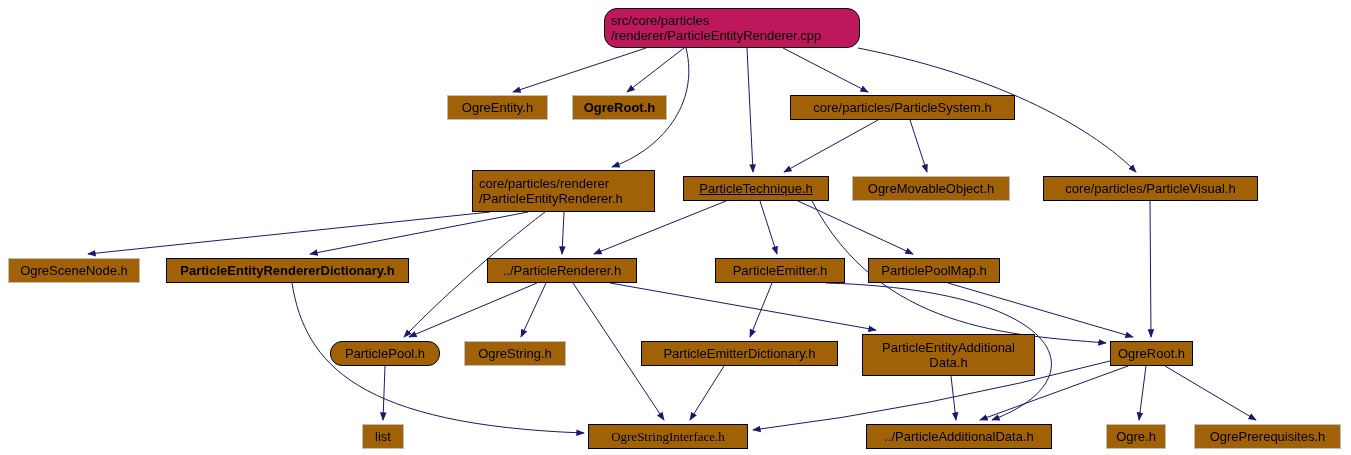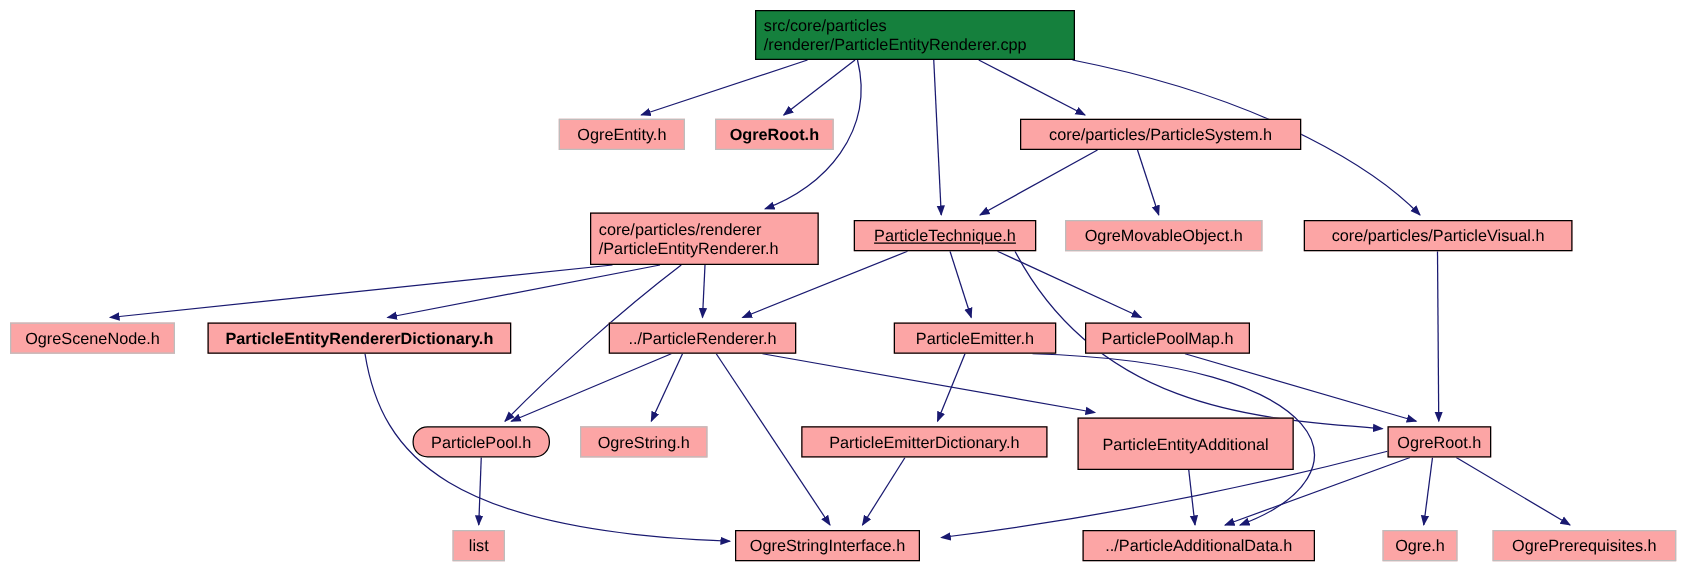--- a/index.html
+++ b/index.html
@@ -7,31 +7,31 @@
     position:relative;
     width:1351px; height:455px;
     background:#ffffff;
     font-family:"Liberation Sans", sans-serif;
     overflow:hidden;
   }
   svg.edge-layer { position:absolute; left:0; top:0; width:1351px; height:455px; }
   .node {
     position:absolute;
     box-sizing:border-box;
-    background:#fca5a5;
+    background:#a16207;
     border:1px solid #000000;
     color:#000000;
     font-size:13px;
     display:flex;
     flex-direction:column;
     justify-content:center;
   }
   .node .line { white-space:nowrap; line-height:15px; padding:0 6px; text-align:center; }
   .node.align-left .line { text-align:left; }
-  .node.root { background:#15803d; border-color:#000000; }
+  .node.root { background:#be185d; border-color:#000000;border-radius:13px; }
   .node.plain { border-color:#bdbdbd; }
   .node.linked { cursor:pointer; }
 </style>
 </head>
 <body>
 
 <div class="canvas">
   <svg class="edge-layer" xmlns="http://www.w3.org/2000/svg">
     <defs>
       <marker id="arrowhead" viewBox="0 0 10 10" refX="8.5" refY="5" markerWidth="9" markerHeight="9" orient="auto">
@@ -77,21 +77,21 @@
       <div class="node root align-left" style="left: 604px; top: 8px; width: 256px; height: 40px;">
         <div class="line">src/core/particles</div>
         <div class="line">/renderer/ParticleEntityRenderer.cpp</div>
       </div>
       <div class="node plain" style="left: 447px; top: 95px; width: 101px; height: 25px;">
         <div class="line">OgreEntity.h</div>
       </div>
       <div class="node plain" style="left: 572px; top: 95px; width: 95px; height: 25px; font-weight: bold;">
         <div class="line">OgreRoot.h</div>
       </div>
-      <div class="node linked" style="left: 816px; top: 95px; width: 225px; height: 25px;">
+      <div class="node linked" style="left: 790px; top: 95px; width: 225px; height: 25px;">
         <div class="line">core/particles/ParticleSystem.h</div>
       </div>
       <div class="node linked align-left" style="left: 472px; top: 170px; width: 183px; height: 42px;">
         <div class="line">core/particles/renderer</div>
         <div class="line">/ParticleEntityRenderer.h</div>
       </div>
       <div class="node linked" style="left: 683px; top: 176px; width: 146px; height: 25px; text-decoration: underline;">
         <div class="line">ParticleTechnique.h</div>
       </div>
       <div class="node plain" style="left: 852px; top: 176px; width: 158px; height: 25px;">
@@ -119,28 +119,29 @@
         <div class="line">ParticlePool.h</div>
       </div>
       <div class="node plain" style="left: 464px; top: 341px; width: 102px; height: 25px;">
         <div class="line">OgreString.h</div>
       </div>
       <div class="node linked" style="left: 641px; top: 341px; width: 197px; height: 25px;">
         <div class="line">ParticleEmitterDictionary.h</div>
       </div>
       <div class="node linked" style="left: 862px; top: 334px; width: 173px; height: 42px;">
         <div class="line">ParticleEntityAdditional</div>
+        <div class="line">Data.h</div>
       </div>
       <div class="node linked" style="left: 1110px; top: 341px; width: 83px; height: 25px;">
         <div class="line">OgreRoot.h</div>
       </div>
       <div class="node plain" style="left: 362px; top: 424px; width: 42px; height: 25px;">
         <div class="line">list</div>
       </div>
-      <div class="node linked" style="left: 588px; top: 424px; width: 148px; height: 25px;">
+      <div class="node linked" style="left: 588px; top: 424px; width: 160px; height: 25px; font-family: Liberation Serif, serif;">
         <div class="line">OgreStringInterface.h</div>
       </div>
       <div class="node linked" style="left: 866px; top: 424px; width: 186px; height: 25px;">
         <div class="line">../ParticleAdditionalData.h</div>
       </div>
       <div class="node plain" style="left: 1106px; top: 424px; width: 60px; height: 25px;">
         <div class="line">Ogre.h</div>
       </div>
       <div class="node plain" style="left: 1194px; top: 424px; width: 147px; height: 25px;">
         <div class="line">OgrePrerequisites.h</div>

